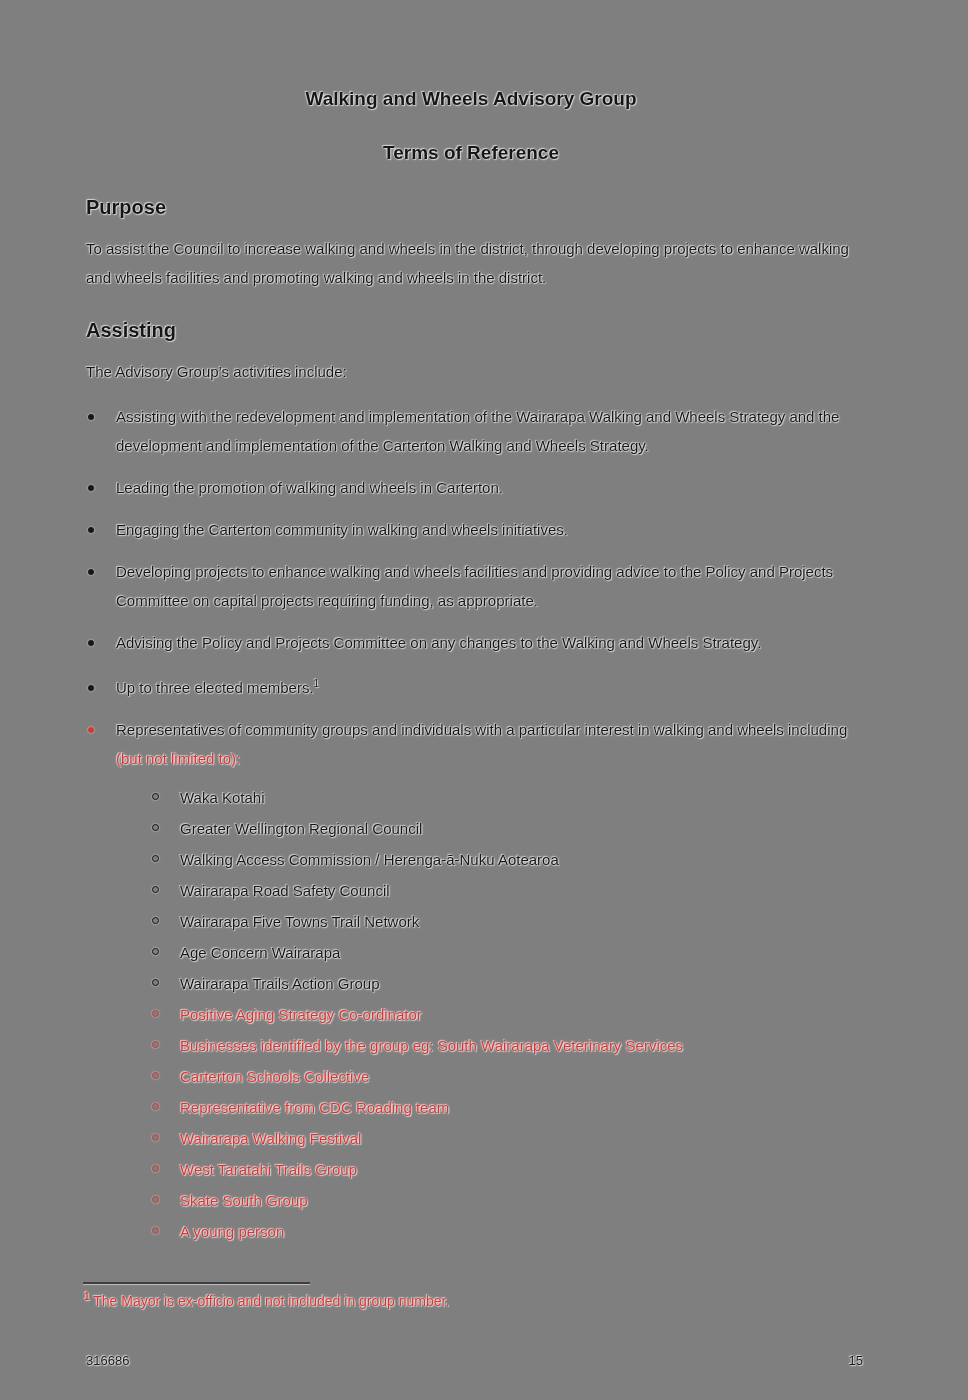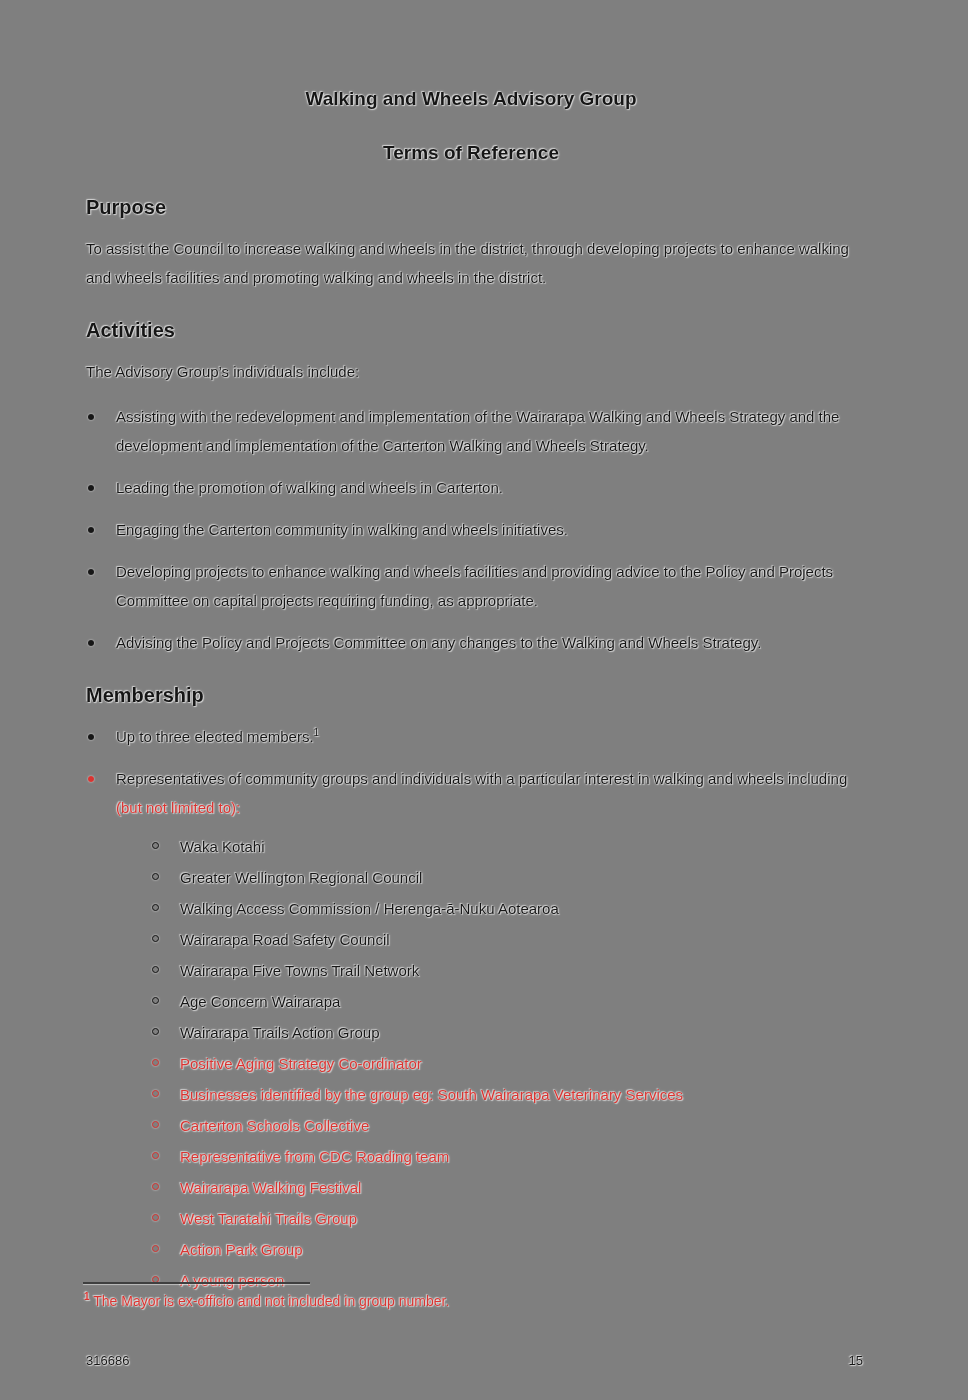--- a/index.html
+++ b/index.html
@@ -93,22 +93,22 @@
 <body>
 
 <div class="page">
 
   <h1 class="doc-title">Walking and Wheels Advisory Group</h1>
   <h2 class="doc-subtitle">Terms of Reference</h2>
 
   <h3 class="section-heading">Purpose</h3>
   <p class="body-text">To assist the Council to increase walking and wheels in the district, through developing projects to enhance walking and wheels facilities and promoting walking and wheels in the district.</p>
 
-  <h3 class="section-heading spaced">Activities</h3>
-  <p class="body-text">The Advisory Group’s individuals include:</p>
+  <h3 class="section-heading spaced">Assisting</h3>
+  <p class="body-text">The Advisory Group’s activities include:</p>
 
   <ul class="bullet-list">
     <li>
       <span class="marker-cell">
           <span class="dot"></span>
         </span>
       <span>Assisting with the redevelopment and implementation of the Wairarapa Walking and Wheels Strategy and the development and implementation of the Carterton Walking and Wheels Strategy.</span>
     </li>
     <li>
       <span class="marker-cell">
@@ -129,21 +129,20 @@
       <span>Developing projects to enhance walking and wheels facilities and providing advice to the Policy and Projects Committee on capital projects requiring funding, as appropriate.</span>
     </li>
     <li>
       <span class="marker-cell">
           <span class="dot"></span>
         </span>
       <span>Advising the Policy and Projects Committee on any changes to the Walking and Wheels Strategy.</span>
     </li>
   </ul>
 
-  <h3 class="section-heading spaced">Membership</h3>
 
   <ul class="bullet-list">
     <li>
       <span class="marker-cell">
           <span class="dot"></span>
         </span>
       <span><span>Up to three elected members.</span><sup>1</sup></span>
     </li>
     <li>
       <span class="marker-cell">
@@ -229,21 +228,21 @@
     <li class="red-text">
       <span class="marker-cell">
           <span class="circ red"></span>
         </span>
       <span>West Taratahi Trails Group</span>
     </li>
     <li class="red-text">
       <span class="marker-cell">
           <span class="circ red"></span>
         </span>
-      <span>Action Park Group</span>
+      <span>Skate South Group</span>
     </li>
     <li class="red-text">
       <span class="marker-cell">
           <span class="circ red"></span>
         </span>
       <span>A young person</span>
     </li>
   </ul>
 
   <div class="footnote-rule"></div>

